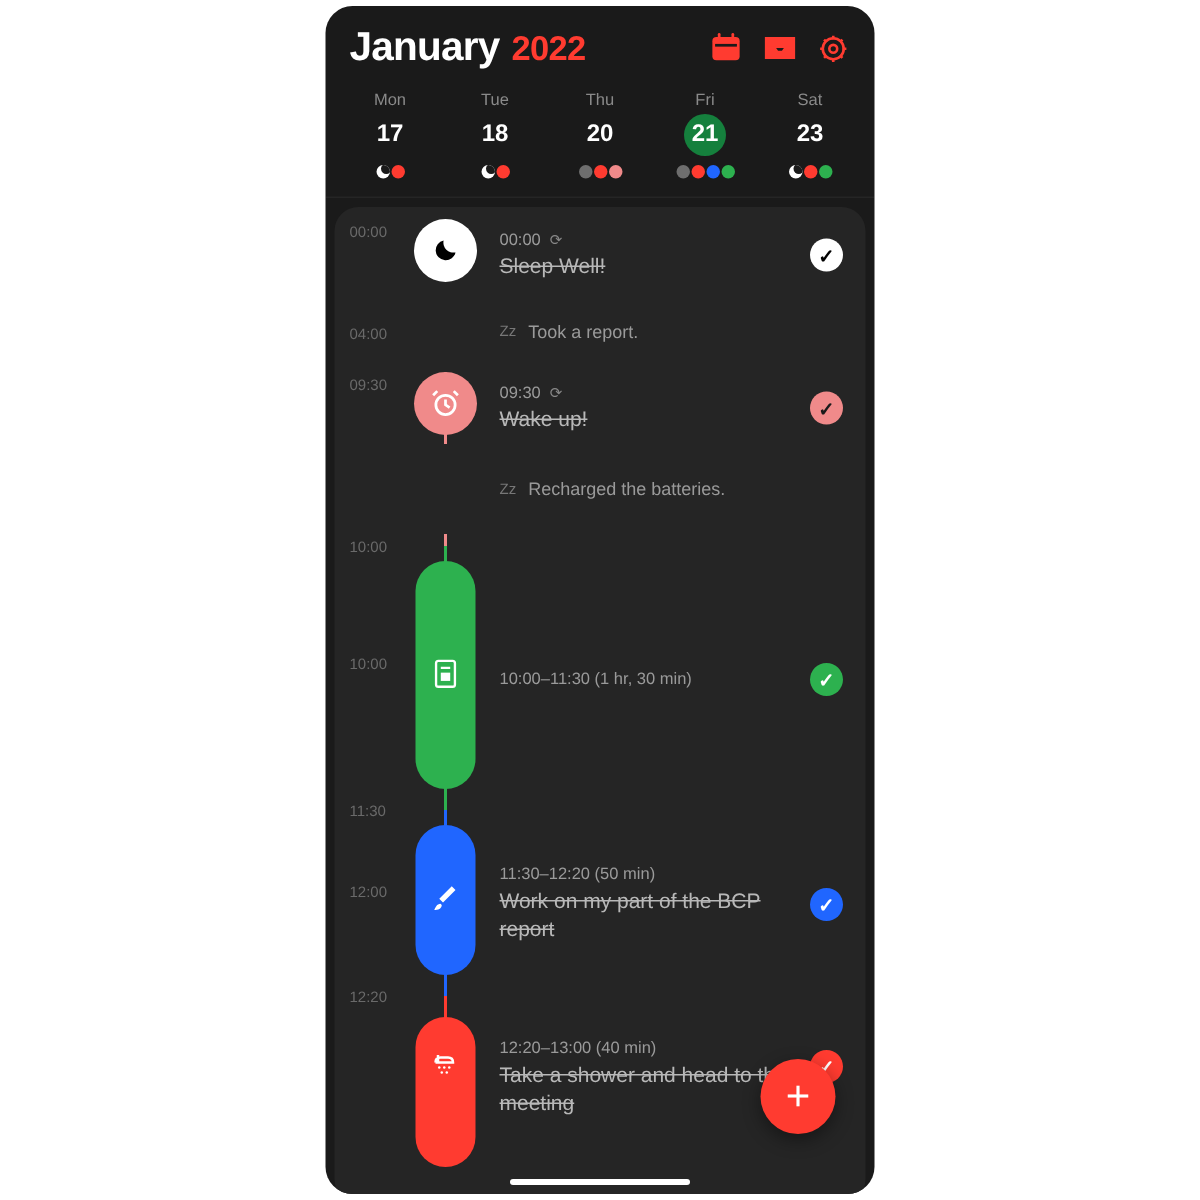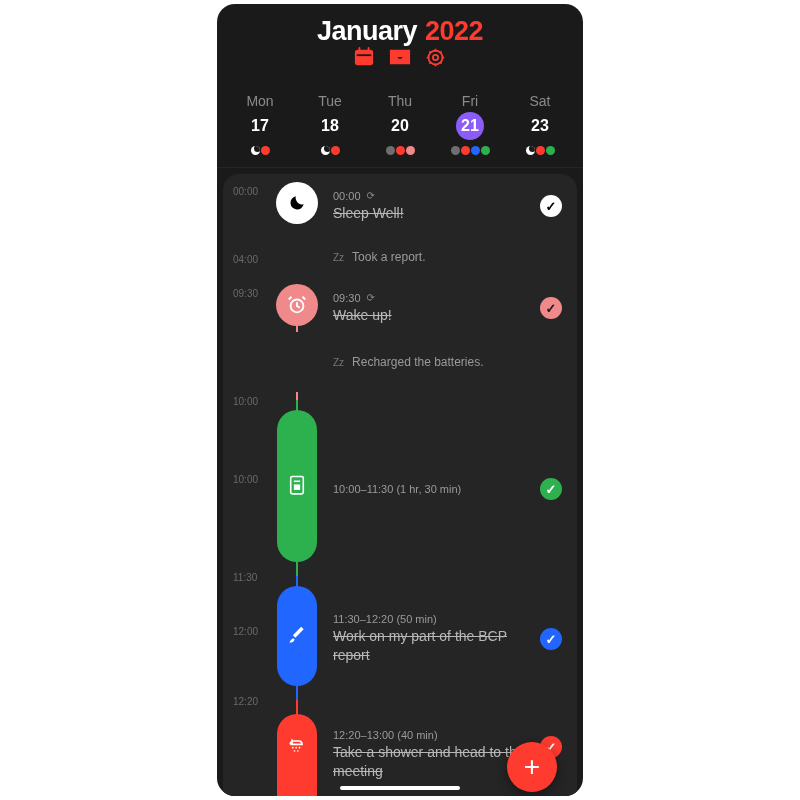--- a/index.html
+++ b/index.html
@@ -19,52 +19,51 @@
       border-radius: 18px;
       overflow: hidden;
       position: relative;
       color: #fff;
     }
     .header {
       padding: 12px 16px 8px;
       display: flex;
       align-items: center;
       justify-content: space-between;
-      flex-direction: column;
     }
     .title-group { display: flex; align-items: baseline; gap: 8px; }
     .month { font-size: 27px; font-weight: 700; color: #fff; letter-spacing: -0.5px; }
-    .year { font-size: 27px; font-weight: 700; color: #ff3b30; letter-spacing: -0.5px; }
+    .year { font-size: 23px; font-weight: 700; color: #ff3b30; letter-spacing: -0.5px; }
     .header-icons { display: flex; gap: 14px; align-items: center; }
     .header-icon { width: 22px; height: 20px; color: #ff3b30; }
     .week-row {
       display: flex;
       padding: 4px 8px 10px;
       border-bottom: 1px solid rgba(255,255,255,0.05);
     }
     .day-cell {
       flex: 1;
       text-align: center;
       display: flex;
       flex-direction: column;
       align-items: center;
       gap: 2px;
       padding: 2px 0;
     }
-    .day-name { font-size: 14px; color: #8a8a8a; font-weight: 500; margin-top: 12px; }
+    .day-name { font-size: 11px; color: #8a8a8a; font-weight: 500; }
     .day-num {
       font-size: 16px;
       font-weight: 600;
       color: #fff;
       width: 28px; height: 28px;
       display: flex; align-items: center; justify-content: center;
       border-radius: 14px;
       margin-top: 1px;
     }
-    .day-num.today { background: #8b5cf6; color: #fff; }
+    .day-num.today { background: #15803d; color: #fff; }
     .dots { display: flex; gap: 1px; margin-top: 3px; height: 10px; align-items: center; }
     .dot { width: 9px; height: 9px; border-radius: 50%; display:inline-block; }
     .dot.moon { background: #fff; position: relative; overflow: hidden; }
     .dot.moon::after { content:''; position:absolute; width:7px; height:7px; background:#1a1a1a; border-radius:50%; top:-1px; left:3px; }
     .dot.red { background: #ff3b30; }
     .dot.gray { background: #6e6e6e; }
     .dot.blue { background: #2066ff; }
     .dot.green { background: #2db14f; }
     .dot.yellow { background: #ffcc00; }
     .dot.orange { background: #ff9500; }

